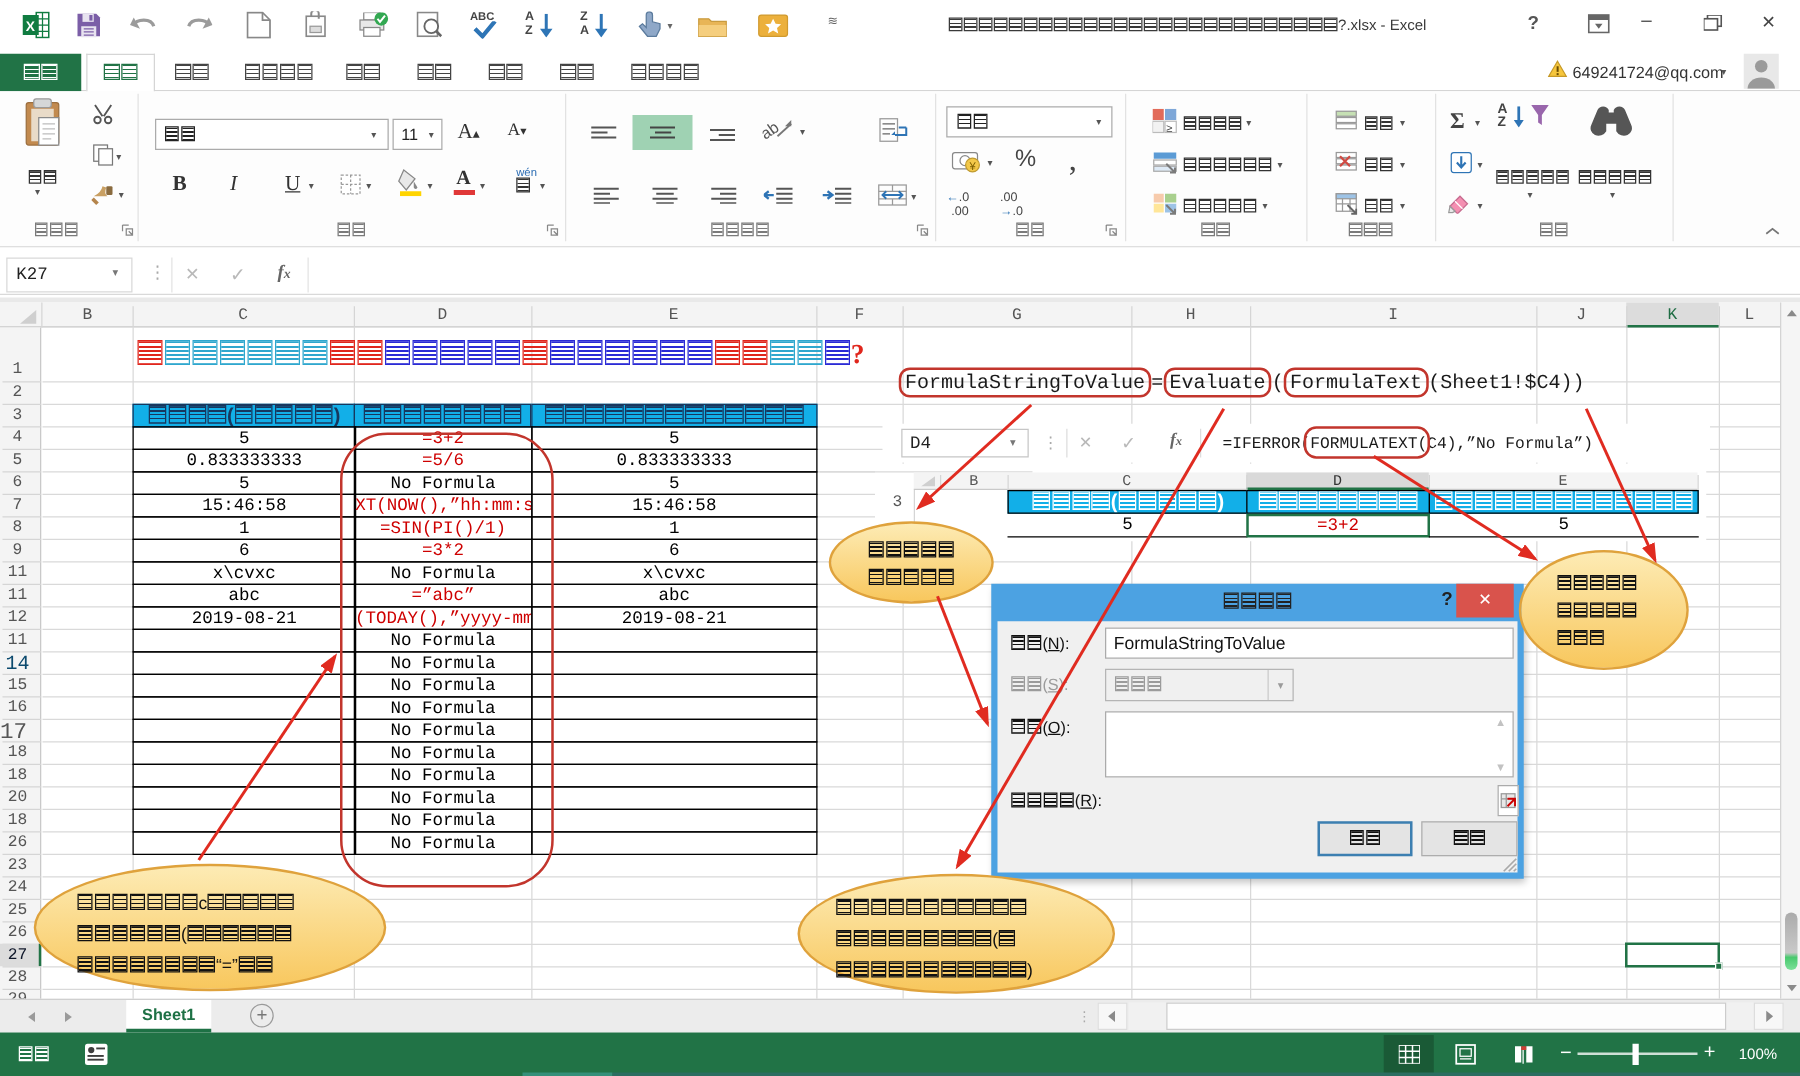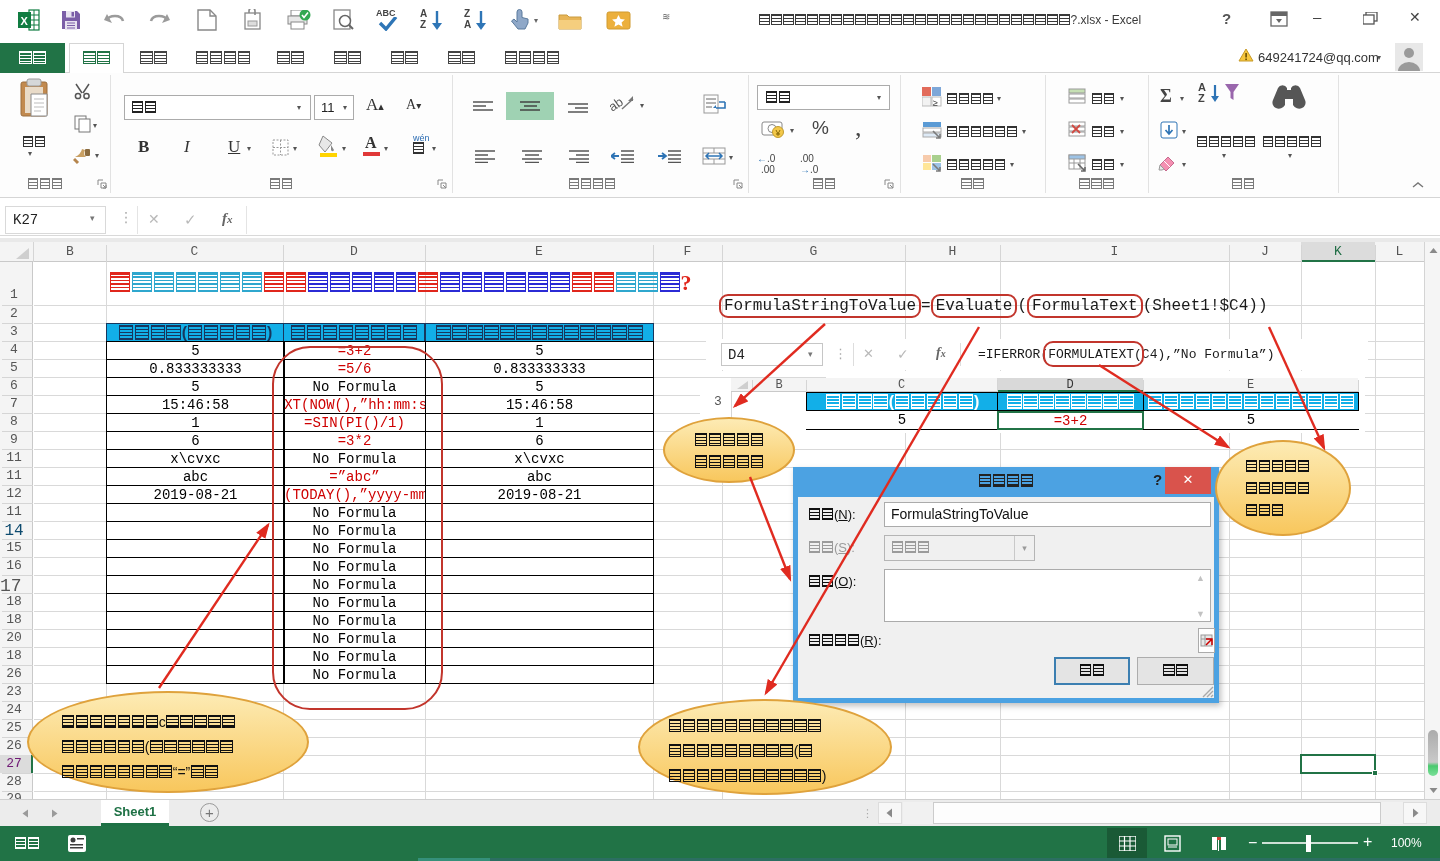--- a/index.html
+++ b/index.html
@@ -460,21 +460,21 @@
 <div class="ab" style="left:2px;top:683px;width:31px;height:1px;background:#D5D5D5"></div>
 <div class="ab mono" style="left:0;top:684px;width:28px;text-align:center;font-size:13px;color:#555">23</div>
 <div class="ab" style="left:2px;top:701px;width:31px;height:1px;background:#D5D5D5"></div>
 <div class="ab mono" style="left:0;top:702px;width:28px;text-align:center;font-size:13px;color:#555">24</div>
 <div class="ab" style="left:2px;top:719px;width:31px;height:1px;background:#D5D5D5"></div>
 <div class="ab mono" style="left:0;top:720px;width:28px;text-align:center;font-size:13px;color:#555">25</div>
 <div class="ab" style="left:2px;top:737px;width:31px;height:1px;background:#D5D5D5"></div>
 <div class="ab mono" style="left:0;top:738px;width:28px;text-align:center;font-size:13px;color:#555">26</div>
 <div class="ab" style="left:2px;top:755px;width:31px;height:1px;background:#D5D5D5"></div>
 <div class="ab" style="left:0;top:755px;width:33px;height:18px;background:#DCDCDC;border-right:2px solid #217346"></div>
-<div class="ab mono" style="left:0;top:756px;width:28px;text-align:center;font-size:13px;color:#701a75">27</div>
+<div class="ab mono" style="left:0;top:756px;width:28px;text-align:center;font-size:13px;color:#0f172a">27</div>
 <div class="ab" style="left:2px;top:773px;width:31px;height:1px;background:#D5D5D5"></div>
 <div class="ab mono" style="left:0;top:774px;width:28px;text-align:center;font-size:13px;color:#555">28</div>
 <div class="ab" style="left:2px;top:791px;width:31px;height:1px;background:#D5D5D5"></div>
 <div class="ab mono" style="left:0;top:791px;width:28px;text-align:center;font-size:13px;color:#555;height:8px;overflow:hidden;line-height:15px">29</div>
 <div class="ab" style="left:106px;top:262px;width:1px;height:537px;background:#D9D9D9"></div>
 <div class="ab" style="left:283px;top:262px;width:1px;height:537px;background:#D9D9D9"></div>
 <div class="ab" style="left:425px;top:262px;width:1px;height:537px;background:#D9D9D9"></div>
 <div class="ab" style="left:653px;top:262px;width:1px;height:537px;background:#D9D9D9"></div>
 <div class="ab" style="left:722px;top:262px;width:1px;height:537px;background:#D9D9D9"></div>
 <div class="ab" style="left:905px;top:262px;width:1px;height:537px;background:#D9D9D9"></div>

